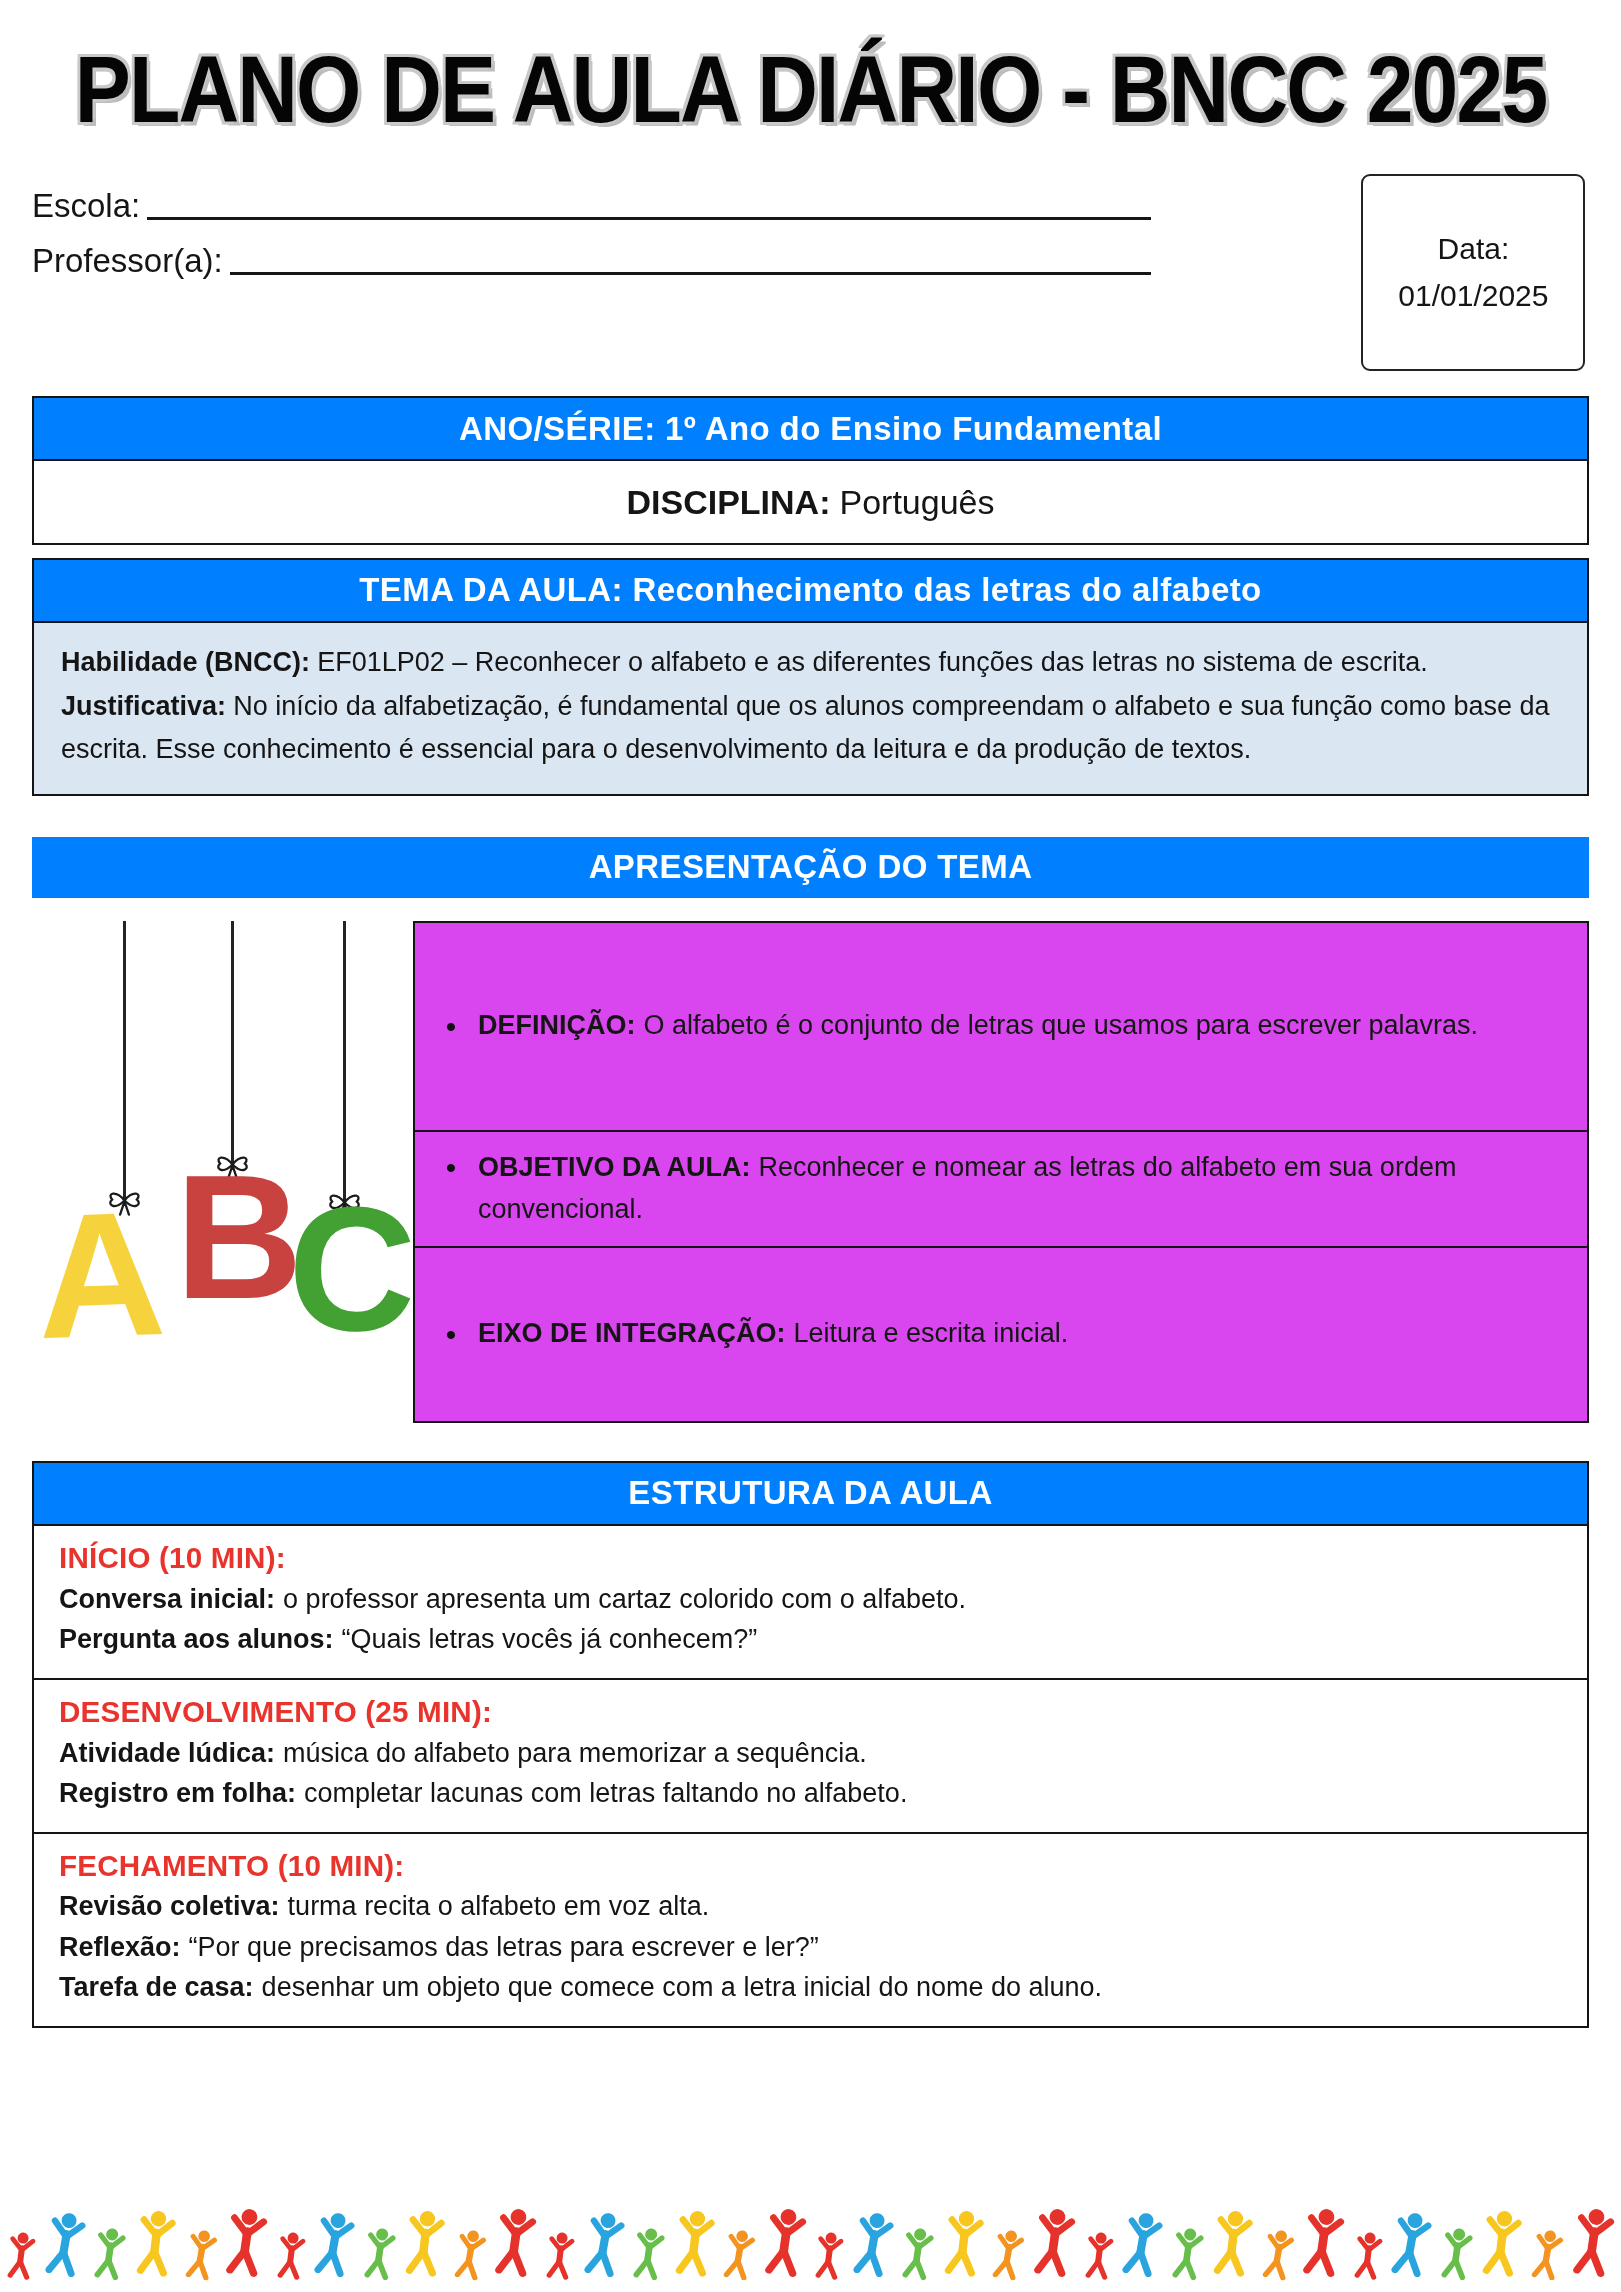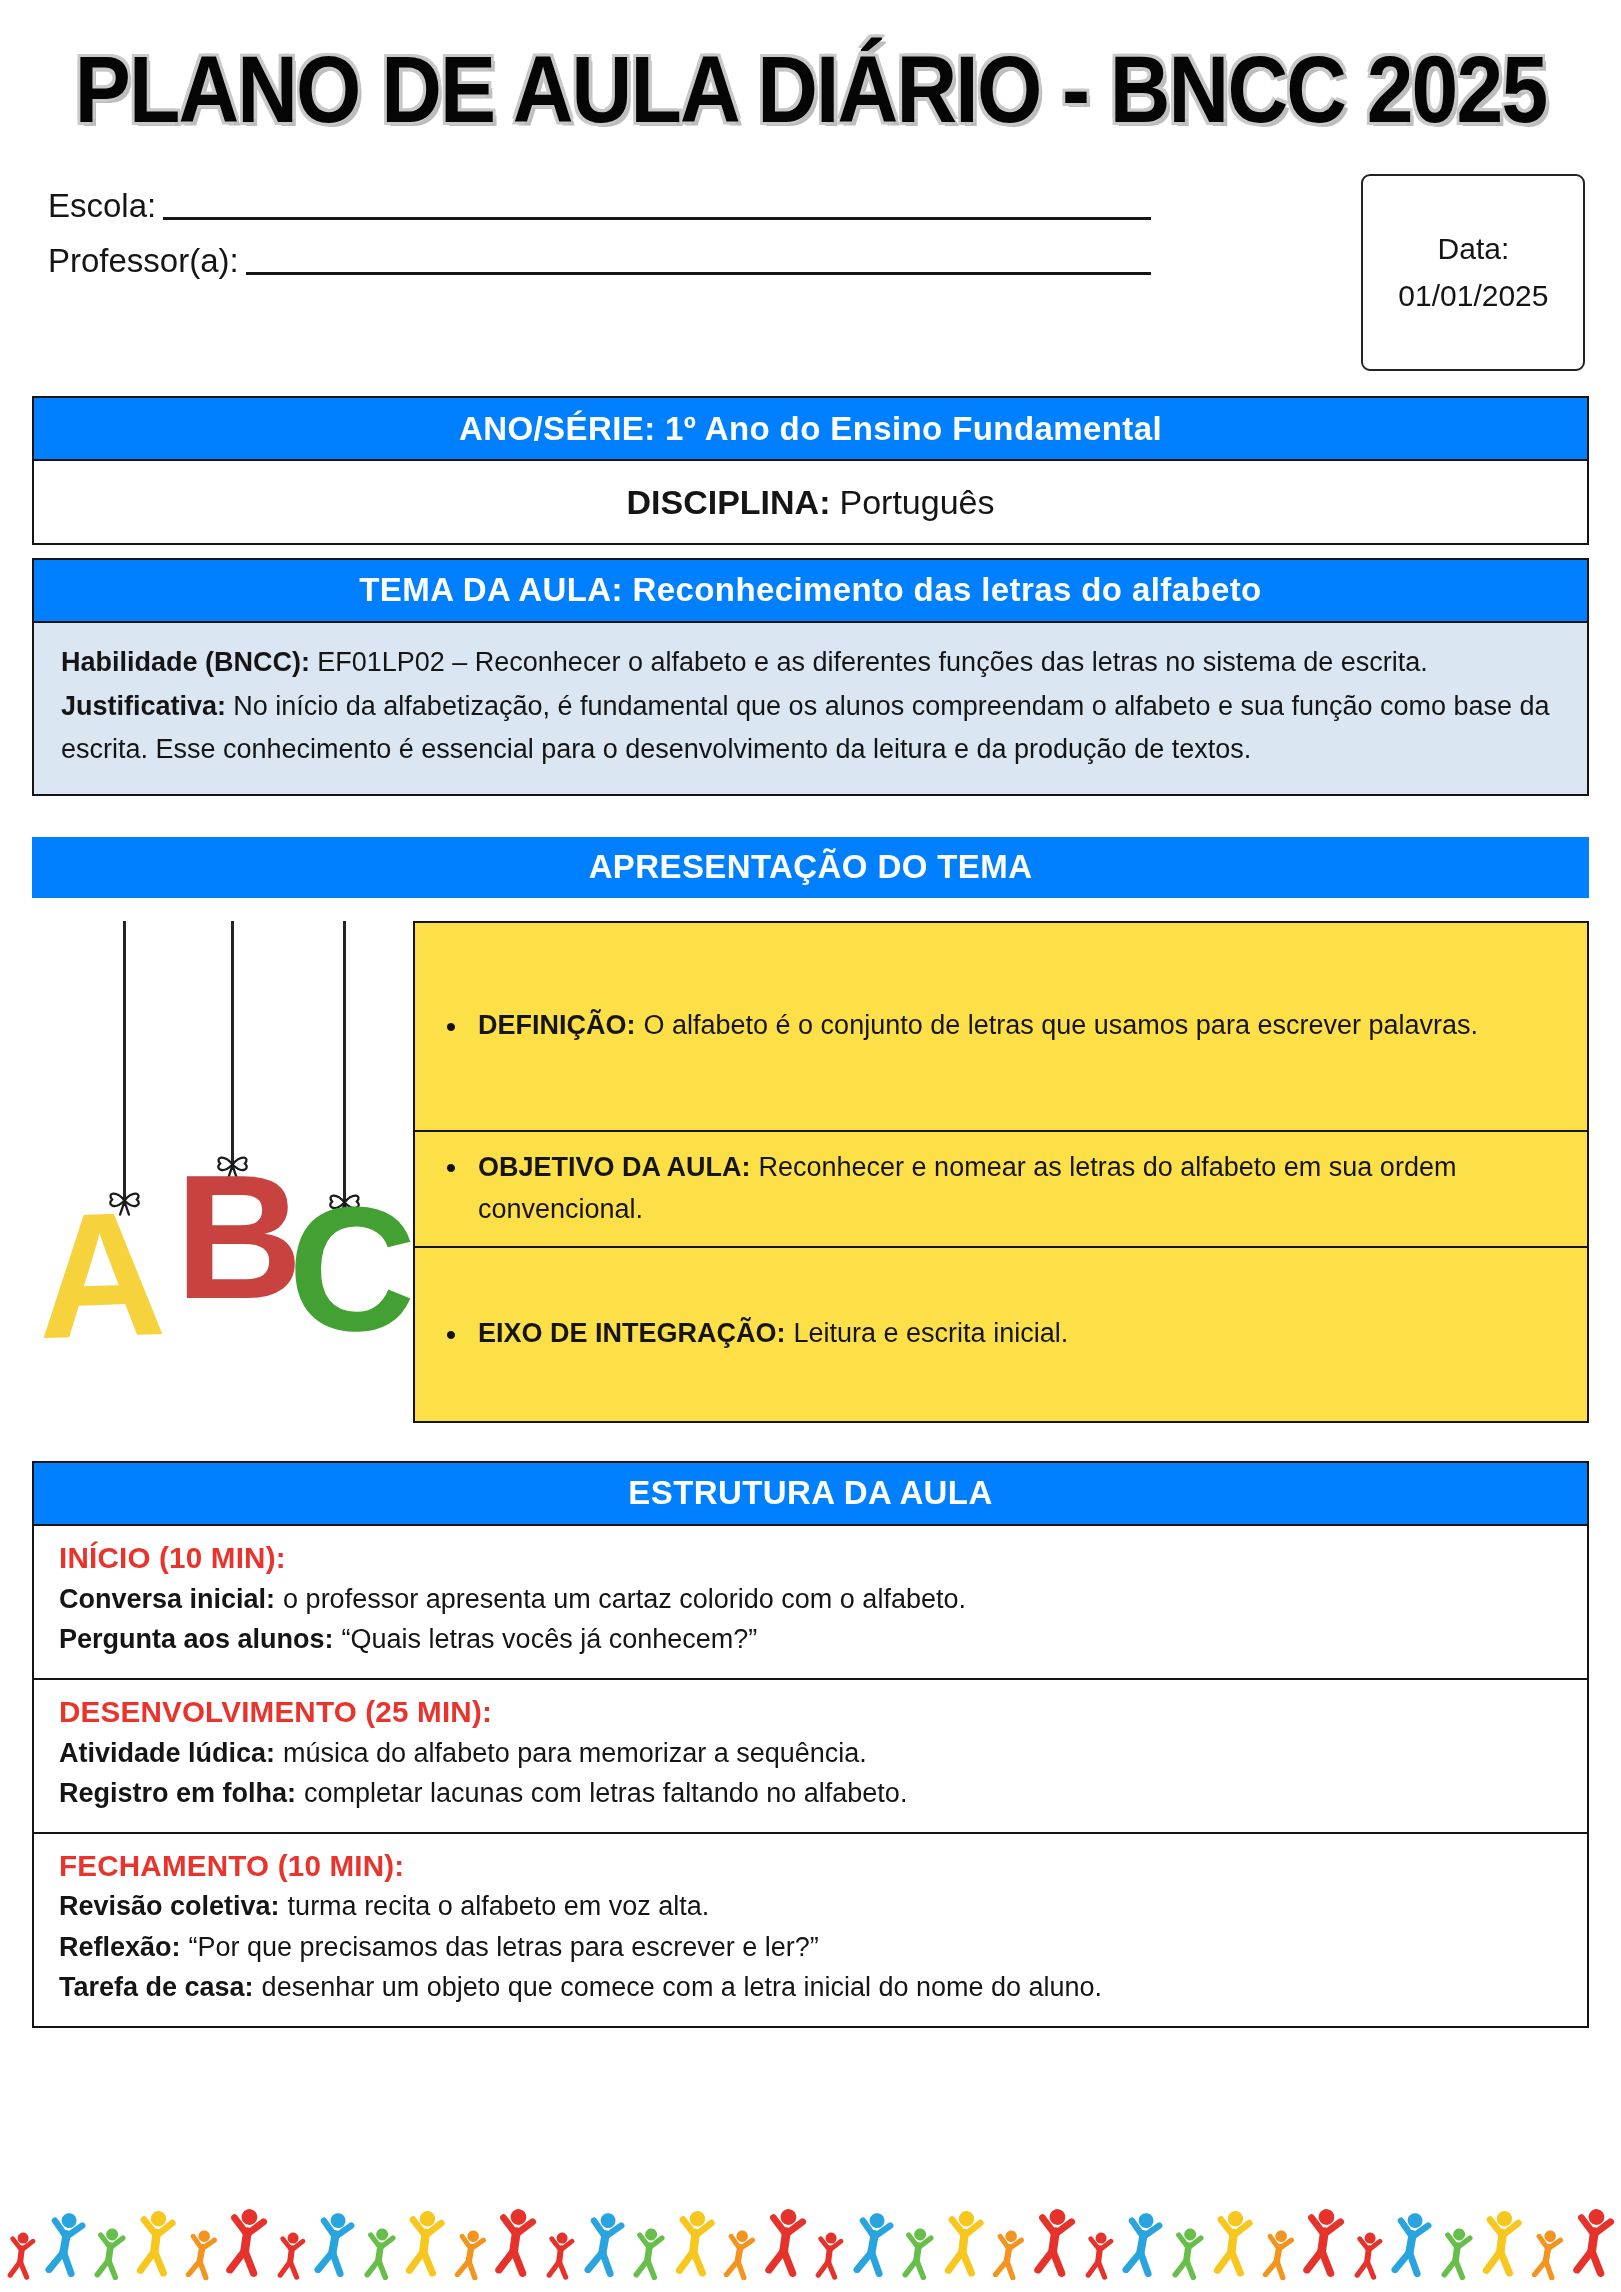--- a/index.html
+++ b/index.html
@@ -24,21 +24,21 @@
     color:#050505;
     transform:scaleY(1.12);
     transform-origin:center top;
     white-space:nowrap;
     text-shadow:-2.7px -2.7px 0 #c9c9c9, 2.7px -2.7px 0 #c9c9c9, -2.7px 2.7px 0 #c9c9c9, 3.6px 3.6px 0 #bdbdbd;
   }
 
   
   .header-row{display:flex;justify-content:space-between;align-items:flex-start;margin-bottom:25px;}
   .fields{width:1119px;}
-  .field-row{display:flex;align-items:flex-end;height:50px;margin-bottom:5.4px;margin-left:16px;}
+  .field-row{display:flex;align-items:flex-end;height:50px;margin-bottom:5.4px;}
   .field-label{font-size:33px;line-height:1.1;white-space:nowrap;}
   .field-line{flex:1;border-bottom:3.1px solid #161616;margin-left:7.2px;margin-bottom:4.5px;}
   .date-box{
     width:224px;height:197px;
     border:2.7px solid #232323;border-radius:9px;
     display:flex;flex-direction:column;align-items:center;justify-content:center;
     gap:12.5px;font-size:30px;box-sizing:border-box;margin-right:3.6px;
   }
 
   
@@ -58,21 +58,21 @@
   .tema-body b{margin-right:7.2px;}
 
   .bar-standalone{margin-bottom:23px;}
 
   
   .apres-row{display:flex;margin-bottom:38px;height:502px;}
   .abc-graphic{width:381px;height:502px;position:relative;flex:none;}
   .abc-string{position:absolute;top:0;width:2.7px;background:#242424;}
   .abc-bow{position:absolute;}
   .abc-letter{position:absolute;font-weight:900;font-size:177px;line-height:0.78;display:block;}
-  .bullets-box{flex:1;border:2.7px solid #141414;display:flex;flex-direction:column;box-sizing:border-box;background:#fde047;}
+  .bullets-box{flex:1;border:2.7px solid #141414;display:flex;flex-direction:column;box-sizing:border-box;background:#d946ef;}
   .brow{display:flex;align-items:center;padding:7.2px 29px;border-bottom:2.7px solid #141414;box-sizing:border-box;}
   .brow:last-child{border-bottom:none;}
   .brow-1{height:209px;}
   .brow-2{height:116px;}
   .brow-3{flex:1;}
   p.bullet{margin:0;font-size:27px;line-height:1.55;padding-left:34px;position:relative;}
   p.bullet::before{content:"\2022";position:absolute;left:1.8px;top:-1.8px;font-size:30px;color:#111;}
   p.bullet b{margin-right:8px;}
 
   

